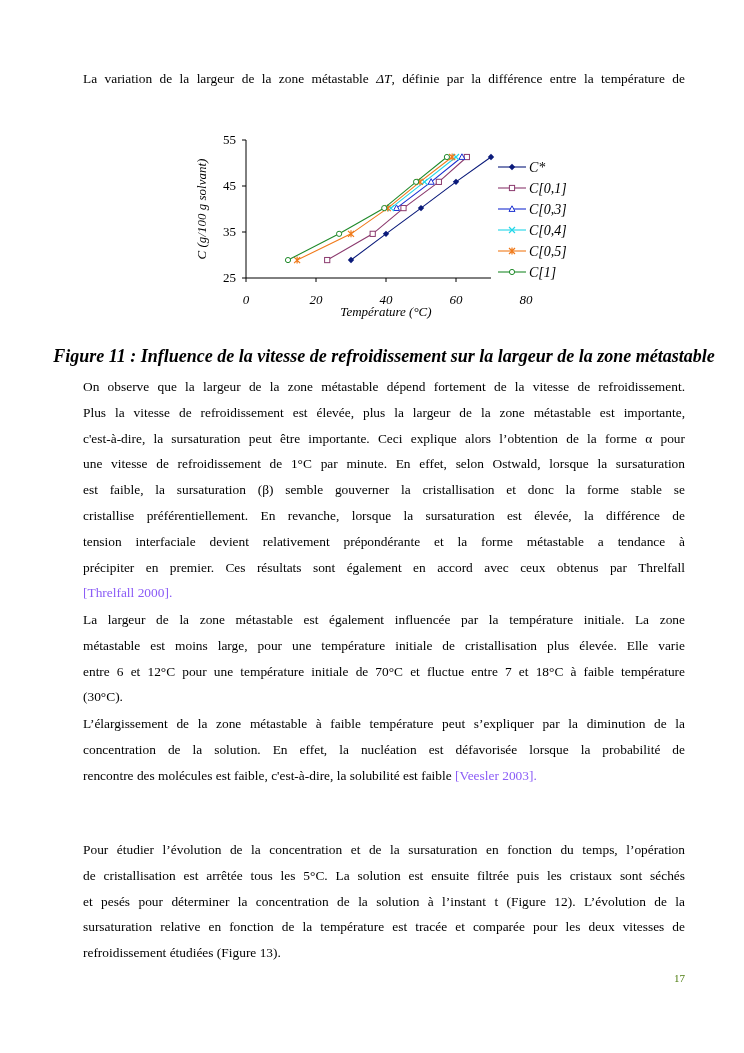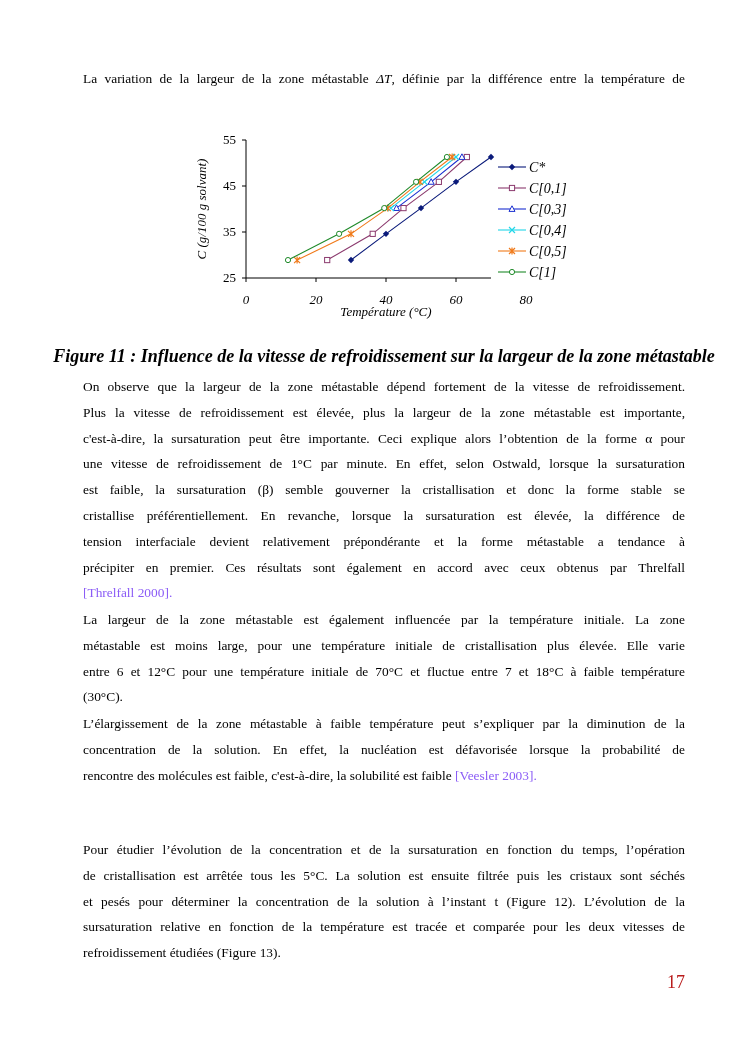--- a/index.html
+++ b/index.html
@@ -5,21 +5,21 @@
   html, body { margin: 0; padding: 0; background: #ffffff; }
   body { width: 744px; height: 1053px; position: relative; overflow: hidden;
          font-family: "Liberation Serif", "DejaVu Serif", serif; color: #000; }
   .page { position: absolute; left: 12px; top: 0; width: 744px; height: 819px; }
   .para { position: absolute; left: 71px; width: 602px; font-size: 13.4px; line-height: 25.8px; text-align: justify; text-align-last: left; }
   .para .line { display: block; text-align: justify; text-align-last: justify; white-space: nowrap; }
   .para .line.last { text-align-last: left; }
   .cite { color: #8b5cf6; }
   .caption { position: absolute; left: 0; width: 744px; top: 346px; text-align: center;
              font-weight: bold; font-style: italic; font-size: 18px; }
-  .pagenum { position: absolute; right: 71px; top: 972px; font-size: 18px; color: #b91c1c; }
+  .pagenum { position: absolute; right: 71px; top: 972px; font-size: 11px; color: #4d7c0f; }
   .chart { position: absolute; left: 180px; top: 128px; width: 400px; height: 200px; }
   .chart svg { width: 400px; height: 200px; overflow: visible; }
   .chart text { font-family: "Liberation Serif", serif; font-style: italic; }
 </style>
 </head>
 <body>
 
 <div class="page">
 
   <div class="para" style="top:66px;">

